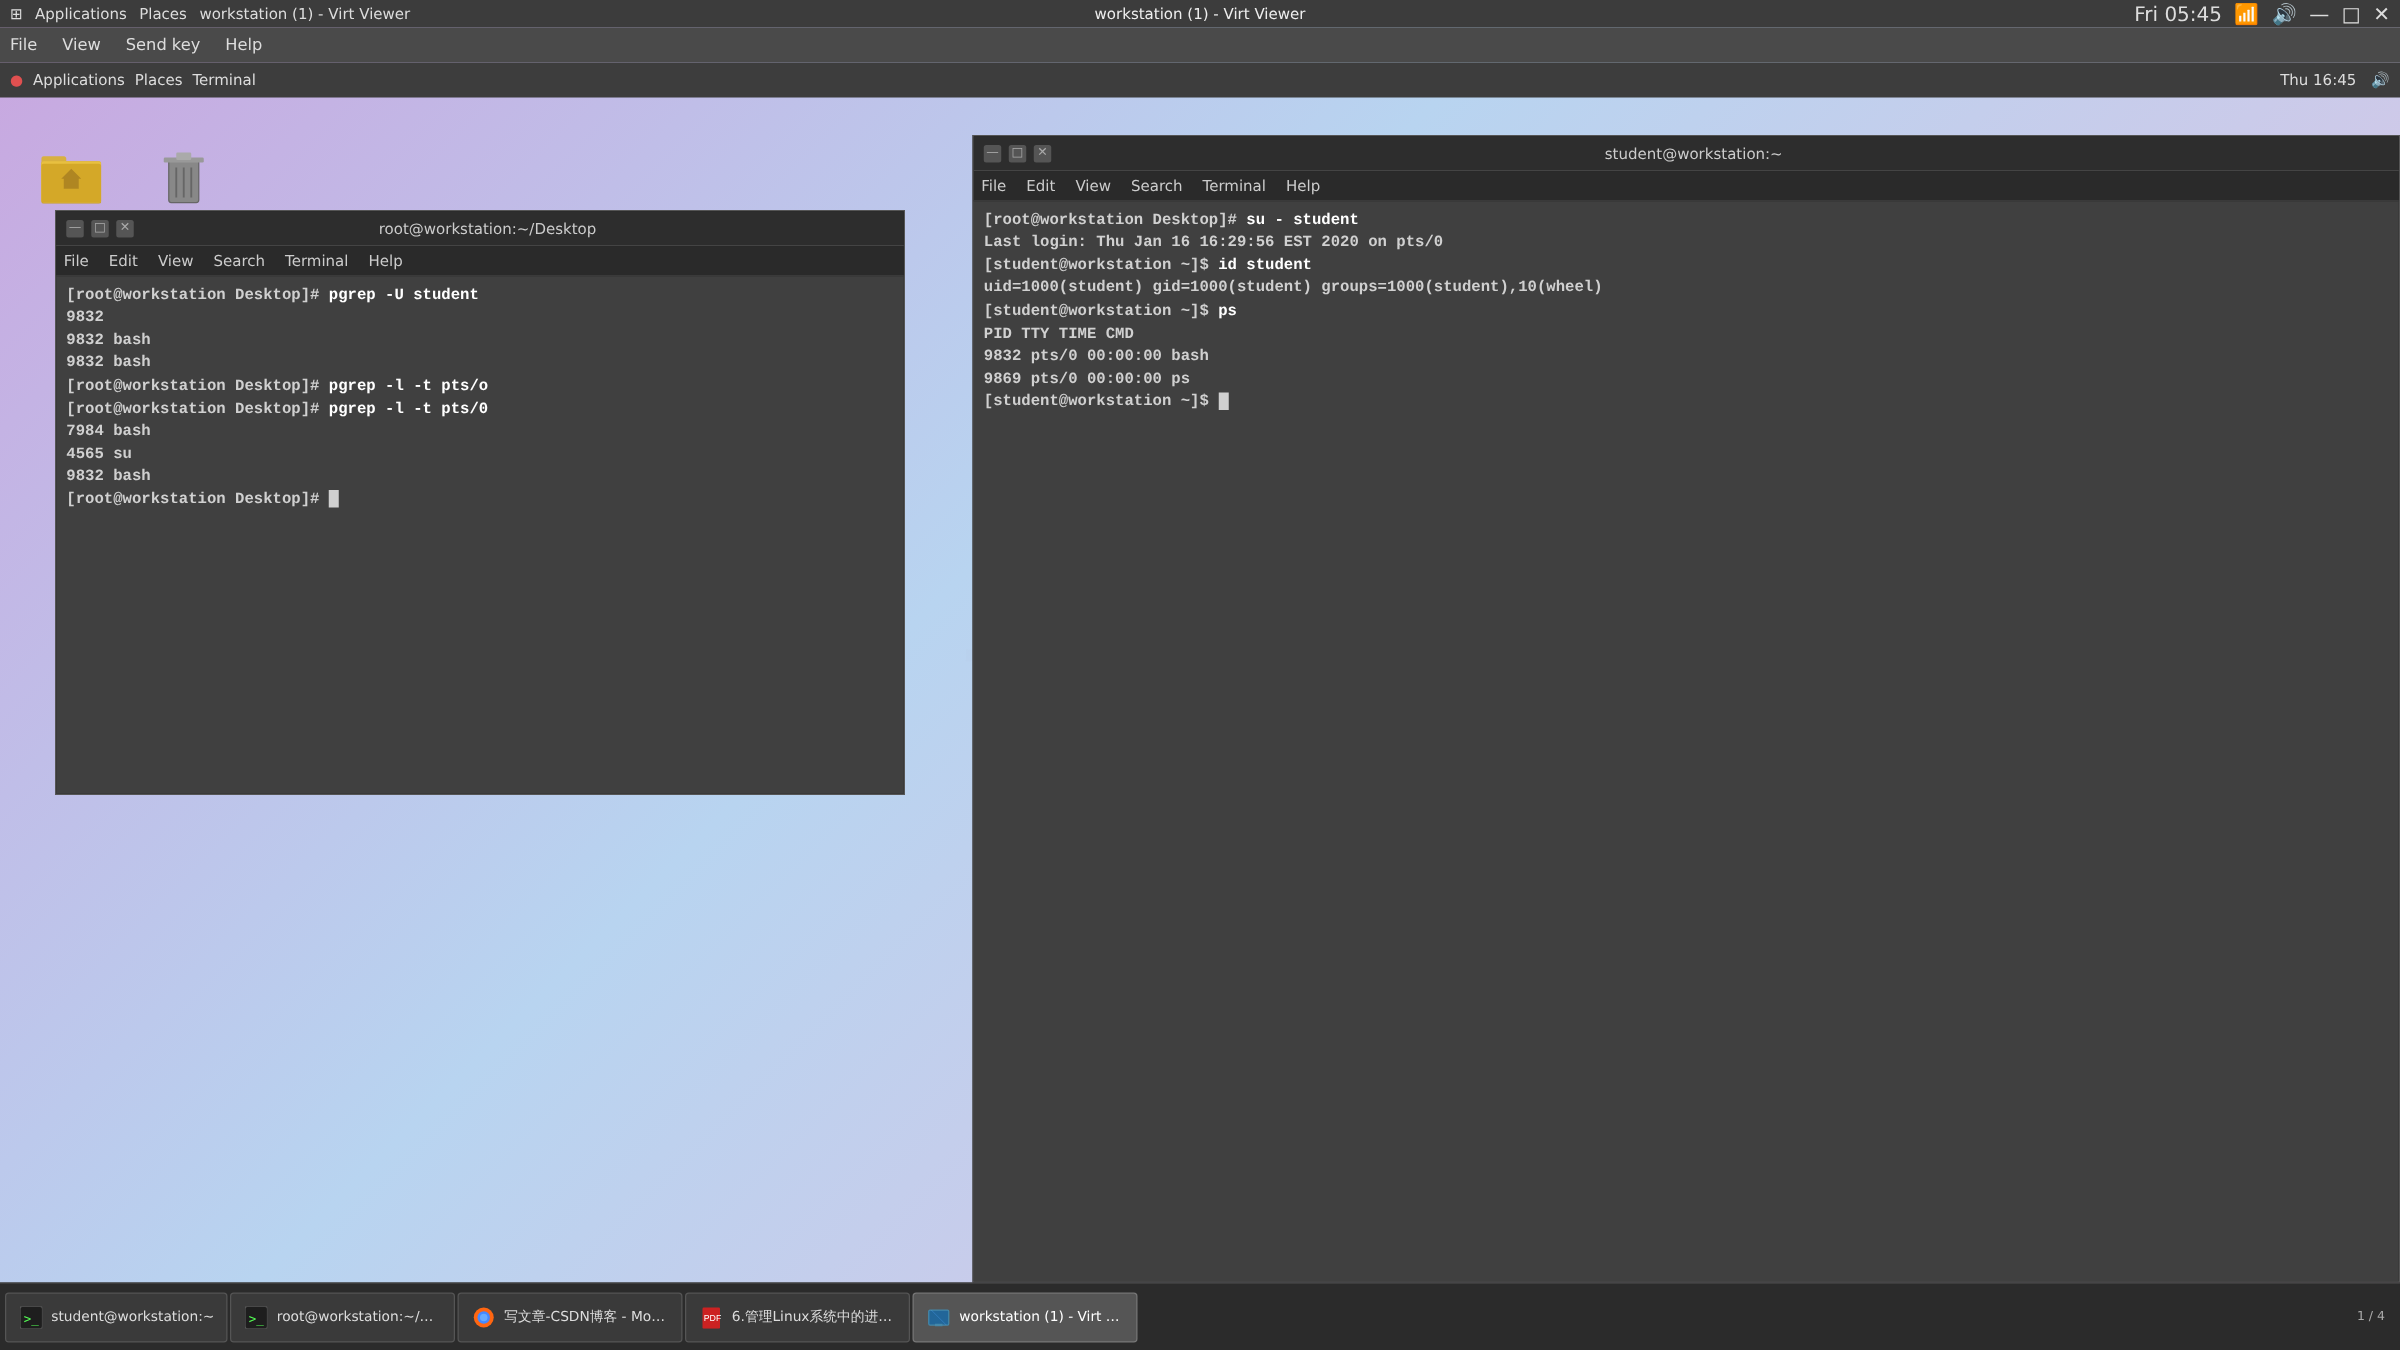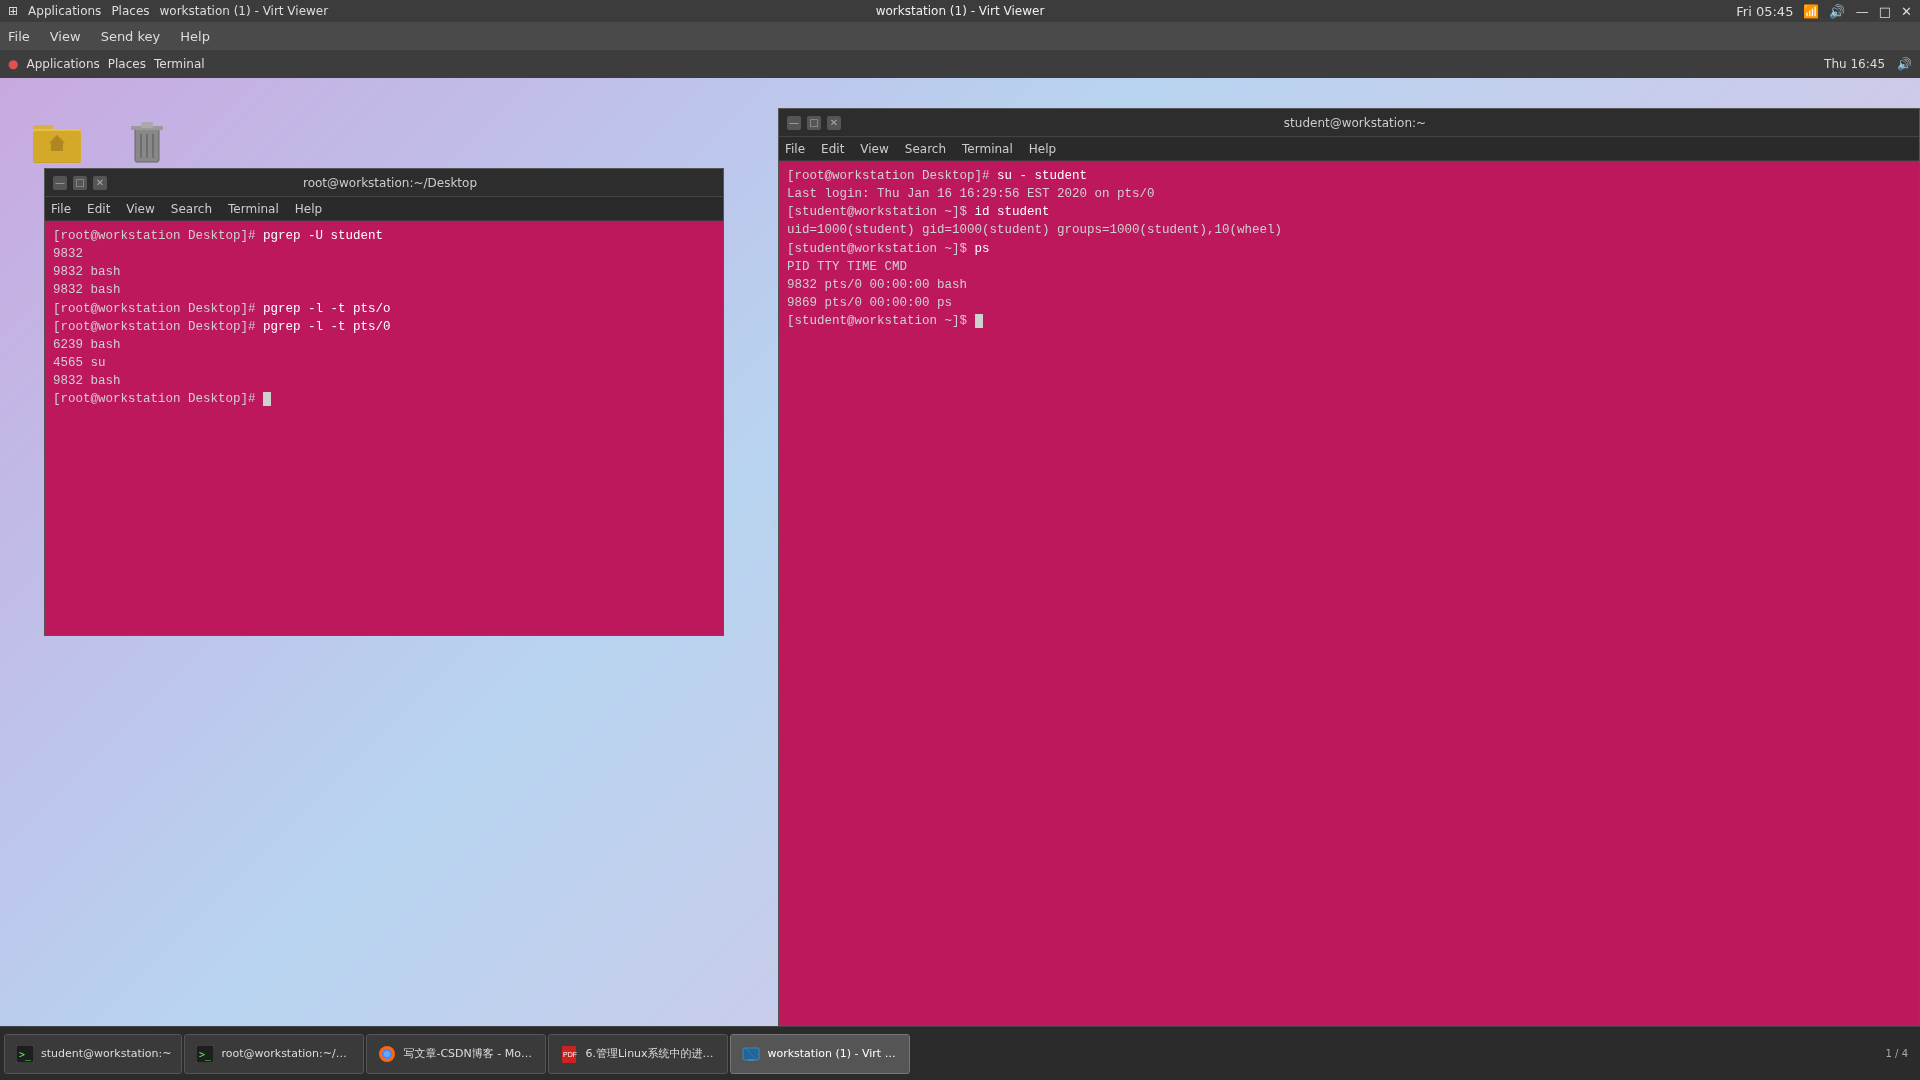--- a/index.html
+++ b/index.html
@@ -22,21 +22,21 @@
       display: flex;
       align-items: center;
       justify-content: space-between;
       padding: 0 8px;
       color: #ddd;
       font-size: 12px;
       z-index: 100;
     }
     .outer-topbar-left { display: flex; align-items: center; gap: 10px; }
     .outer-topbar-center { position: absolute; left: 50%; transform: translateX(-50%); color: #eee; font-size: 12px; }
-    .outer-topbar-right { display: flex; align-items: center; gap: 10px; font-size: 13px; }
+    .outer-topbar-right { display: flex; align-items: center; gap: 10px; font-size: 16px; }
     .outer-menu-bar {
       position: absolute;
       top: 22px; left: 0; right: 0;
       height: 28px;
       background: #4a4a4a;
       display: flex;
       align-items: center;
       padding: 0 8px;
       gap: 20px;
       color: #ddd;
@@ -147,23 +147,24 @@
       border-bottom: 1px solid #3a3a3a;
       flex-shrink: 0;
     }
     .terminal-menubar span { cursor: pointer; }
     .terminal-content {
       flex: 1;
       padding: 6px 8px;
       font-family: 'Courier New', monospace;
       font-size: 12.5px;
       color: #d0d0d0;
-      background: #be185d;
+      background: #404040;
       overflow: hidden;
       line-height: 1.45;
+      font-weight: bold;
     }
     .terminal-content .prompt { color: #d0d0d0; }
     .terminal-content .cmd { color: #ffffff; }
     .terminal-content .output { color: #d0d0d0; }
     .cursor {
       display: inline-block;
       width: 8px;
       height: 14px;
       background: #d0d0d0;
       vertical-align: text-bottom;
@@ -305,21 +306,21 @@
       <span>Terminal</span>
       <span>Help</span>
     </div>
     <div class="terminal-content">
       <div><span class="prompt">[root@workstation Desktop]# </span><span class="cmd">pgrep -U student</span></div>
       <div><span class="output">9832</span></div>
       <div><span class="output">9832 bash</span></div>
       <div><span class="output">9832 bash</span></div>
       <div><span class="prompt">[root@workstation Desktop]# </span><span class="cmd">pgrep -l -t pts/o</span></div>
       <div><span class="prompt">[root@workstation Desktop]# </span><span class="cmd">pgrep -l -t pts/0</span></div>
-      <div><span class="output">6239 bash</span></div>
+      <div><span class="output">7984 bash</span></div>
       <div><span class="output">4565 su</span></div>
       <div><span class="output">9832 bash</span></div>
       <div><span class="prompt">[root@workstation Desktop]# </span><span class="cursor"></span></div>
     </div>
   </div>
 
   <div class="terminal-window" style="top: 58px; left: 778px; right: 0; bottom: 54px;">
     <div class="terminal-titlebar">
       <div class="terminal-titlebar-controls">
         <span>—</span>

